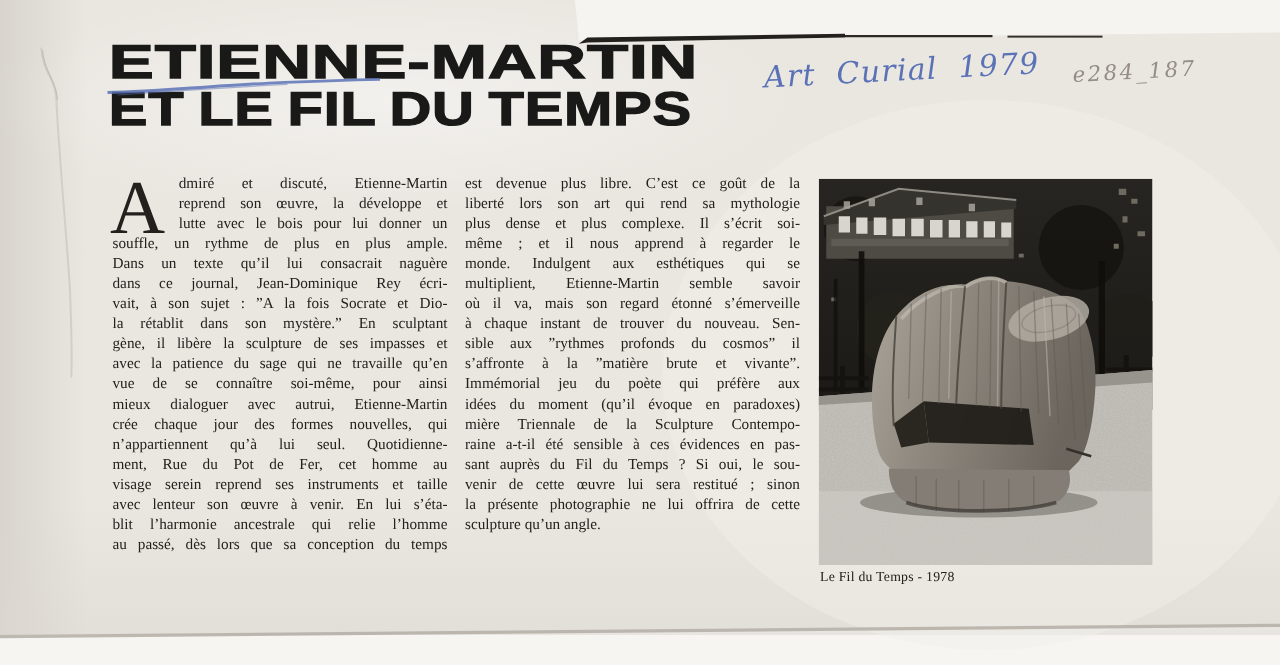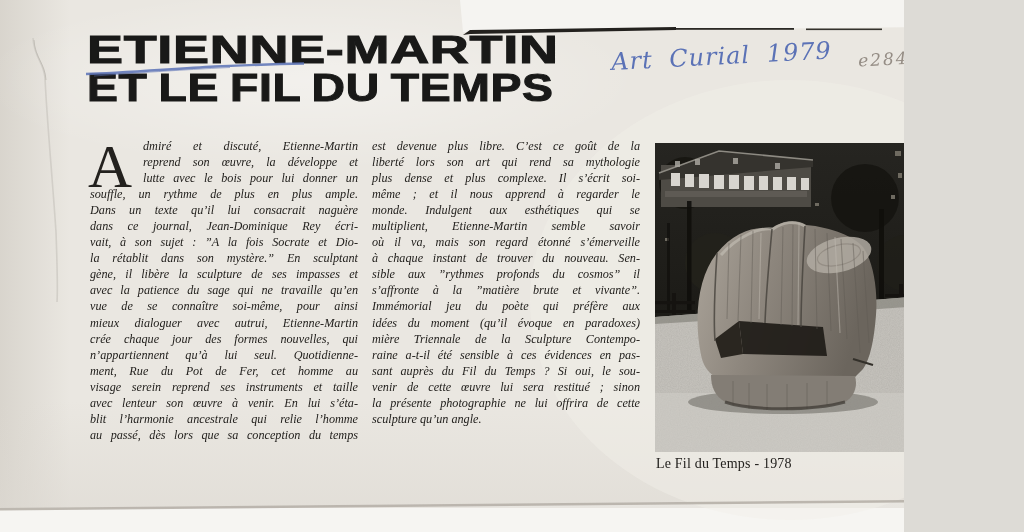--- a/index.html
+++ b/index.html
@@ -1,17 +1,17 @@
 <!DOCTYPE html>
 <html style="--paper: #eae7e1; --scan_background: #f6f5f2; --headline_ink: #191918; --body_ink: #23211e; --pen_blue: #5b72b6; --pencil_gray: #958d85; --photo_foliage: #21201b; --photo_ground: #c8c5bf; --photo_wood: #948d84; --paper_edge: #b3ada4;"><head>
 <meta charset="utf-8">
 <style>
   html,body{margin:0;padding:0;background:#dddbd6;}
   .stage{
-    position:relative;width:904px;height:532px;overflow:hidden;
+    position:relative;width:1024px;height:532px;overflow:hidden;
     background:var(--scan_background,#f6f5f2);
     font-family:"Liberation Serif",serif;
   }
   .abs{position:absolute;}
   
   .headline{
     left:87px;color:var(--headline_ink,#191918);
     font-family:"Liberation Sans",sans-serif;font-weight:bold;
     line-height:38px;font-size:38px;white-space:nowrap;
     -webkit-text-stroke:1px var(--headline_ink,#191918);
@@ -29,30 +29,30 @@
     font-family:"DejaVu Serif",serif;font-style:italic;
     color:var(--pencil_gray,#958d85);font-size:17px;letter-spacing:2px;
     transform:rotate(-3deg);white-space:nowrap;
   }
   
   .col{
     top:138px;width:268px;color:var(--body_ink,#23211e);
     font-size:12.2px;line-height:16.05px;
   }
   .col .tline{
-    white-space:nowrap;text-align:justify;text-align-last:justify;font-style:italic;
+    white-space:nowrap;text-align:justify;text-align-last:justify;
   }
   .col2 .tline:last-child{text-align-last:left;}
   .col1 .tline:nth-child(-n+3){margin-left:53px;}
   .dropcap{
     left:88px;top:142px;font-size:61px;line-height:.82;
     color:var(--body_ink,#23211e);font-family:"Liberation Serif",serif;
   }
   .caption{
-    left:656px;top:456px;font-size:14px;color:var(--body_ink,#23211e);
+    left:656px;top:456px;font-size:11px;color:var(--body_ink,#23211e);
     letter-spacing:.2px;white-space:nowrap;
   }
   svg{display:block;}
 </style>
 </head>
 <body>
 
 <div class="stage">
 
   <svg class="abs" style="left:0;top:0" width="1024" height="532" viewBox="0 0 1024 532">

